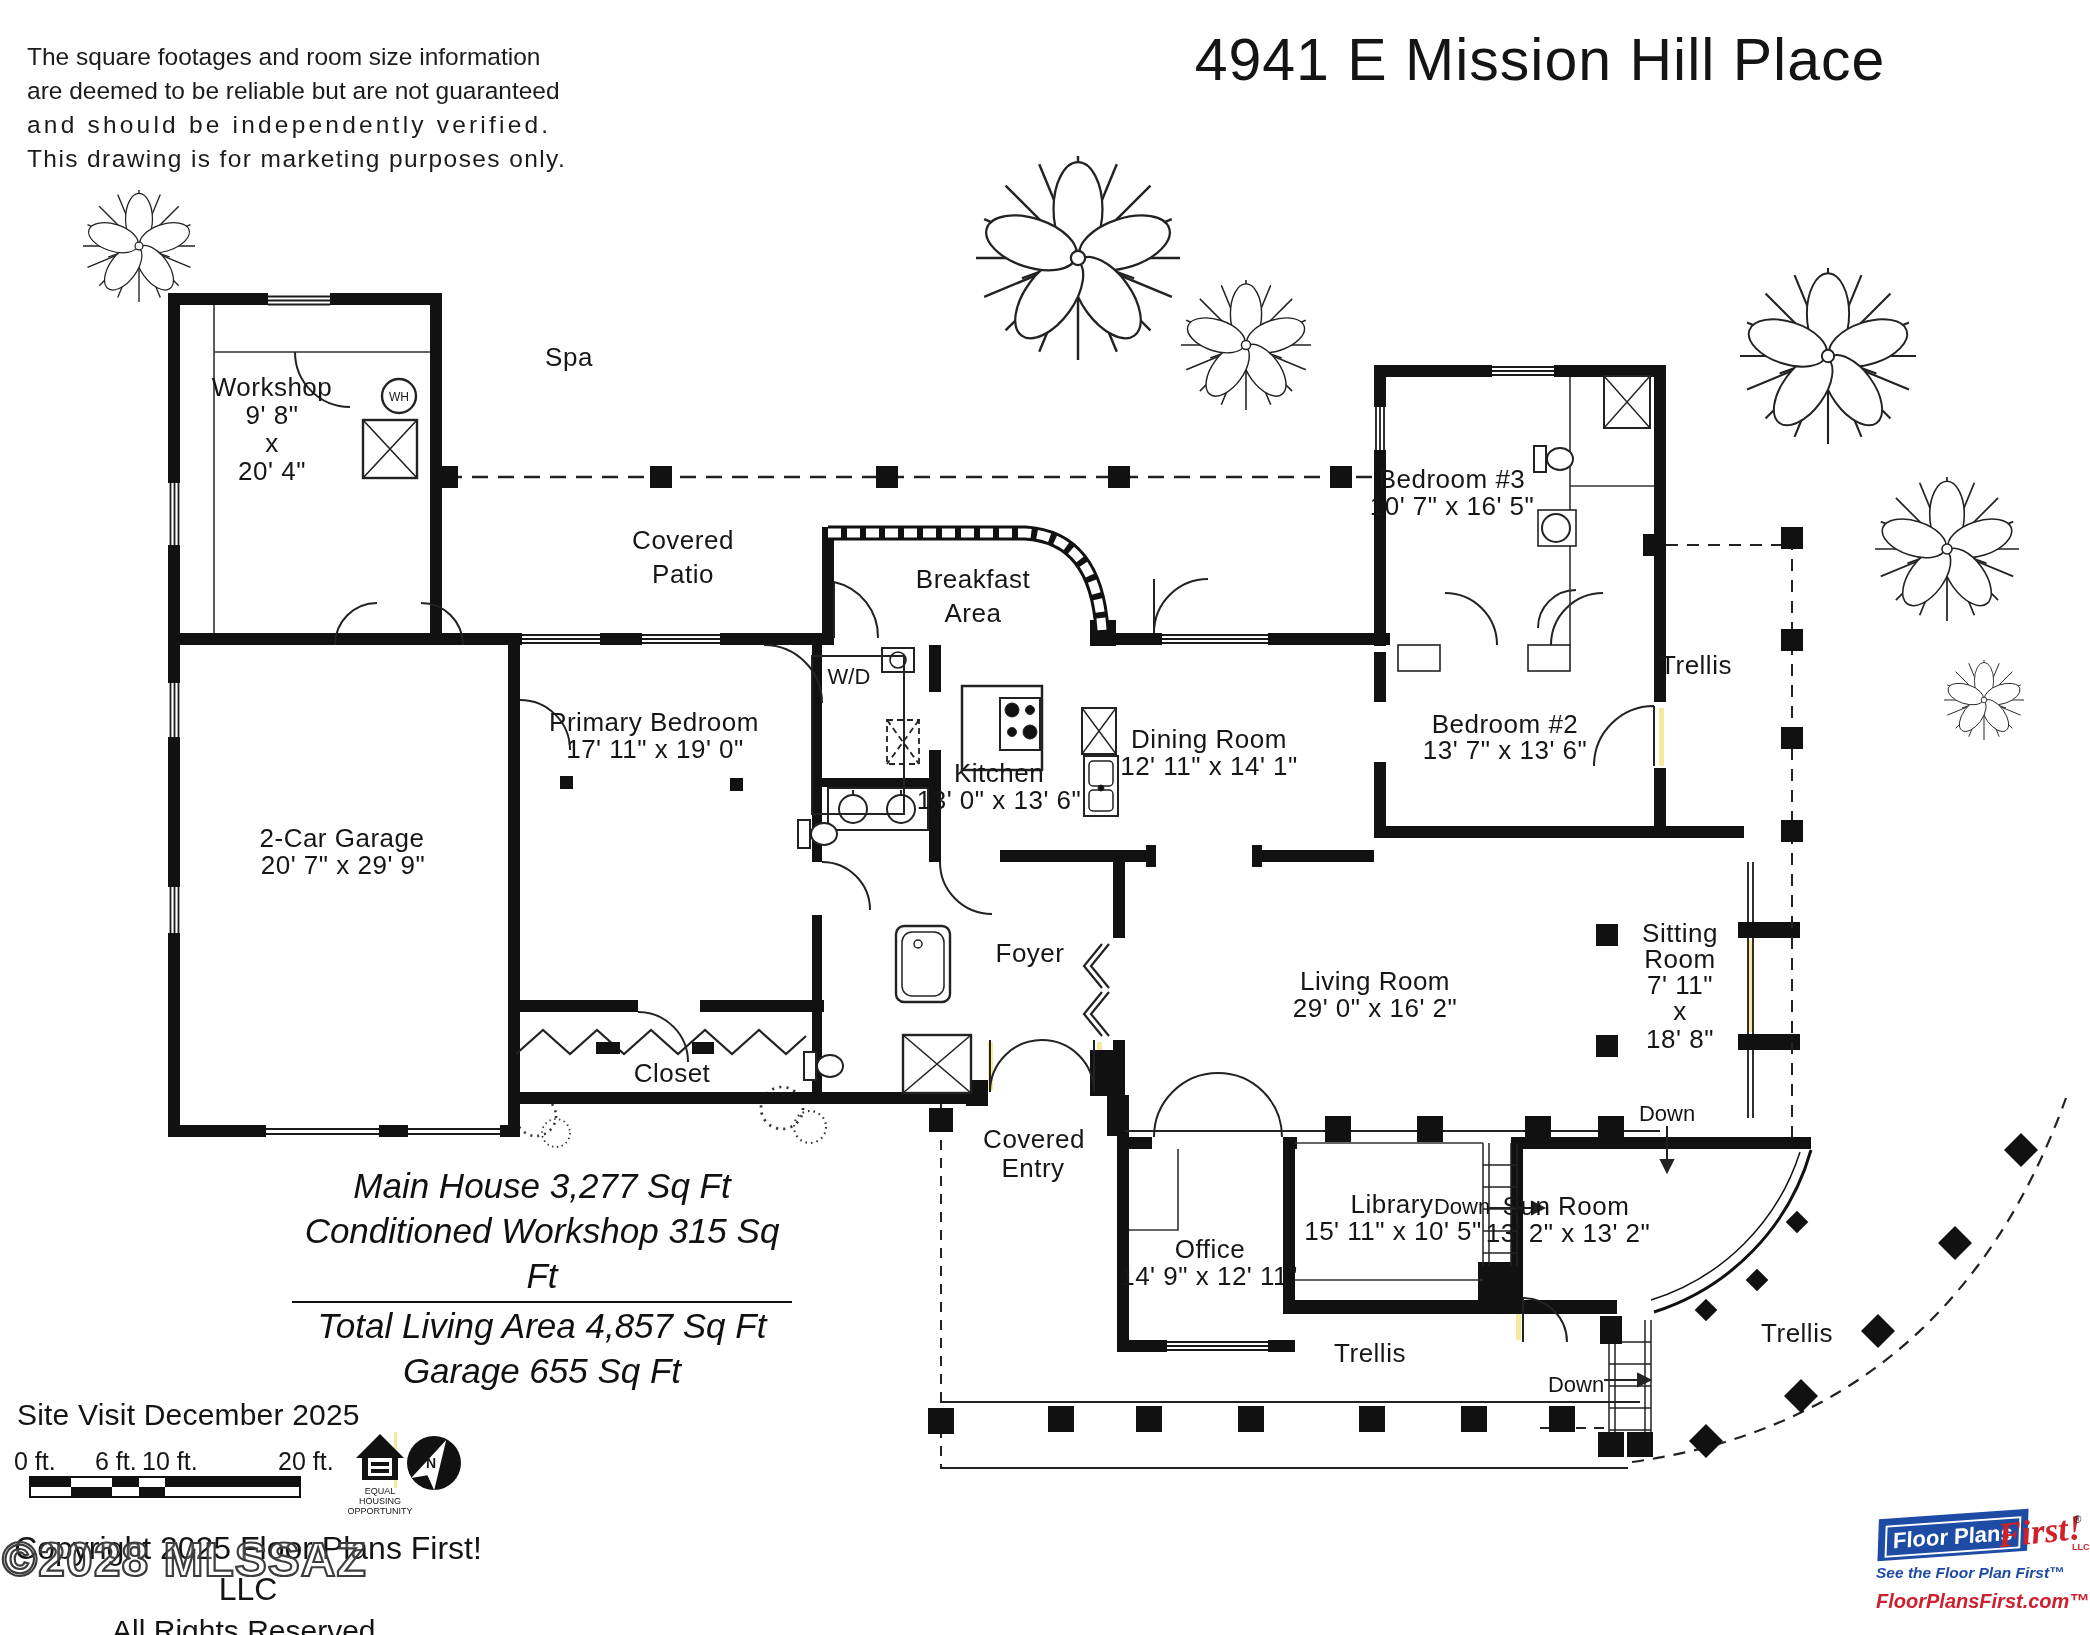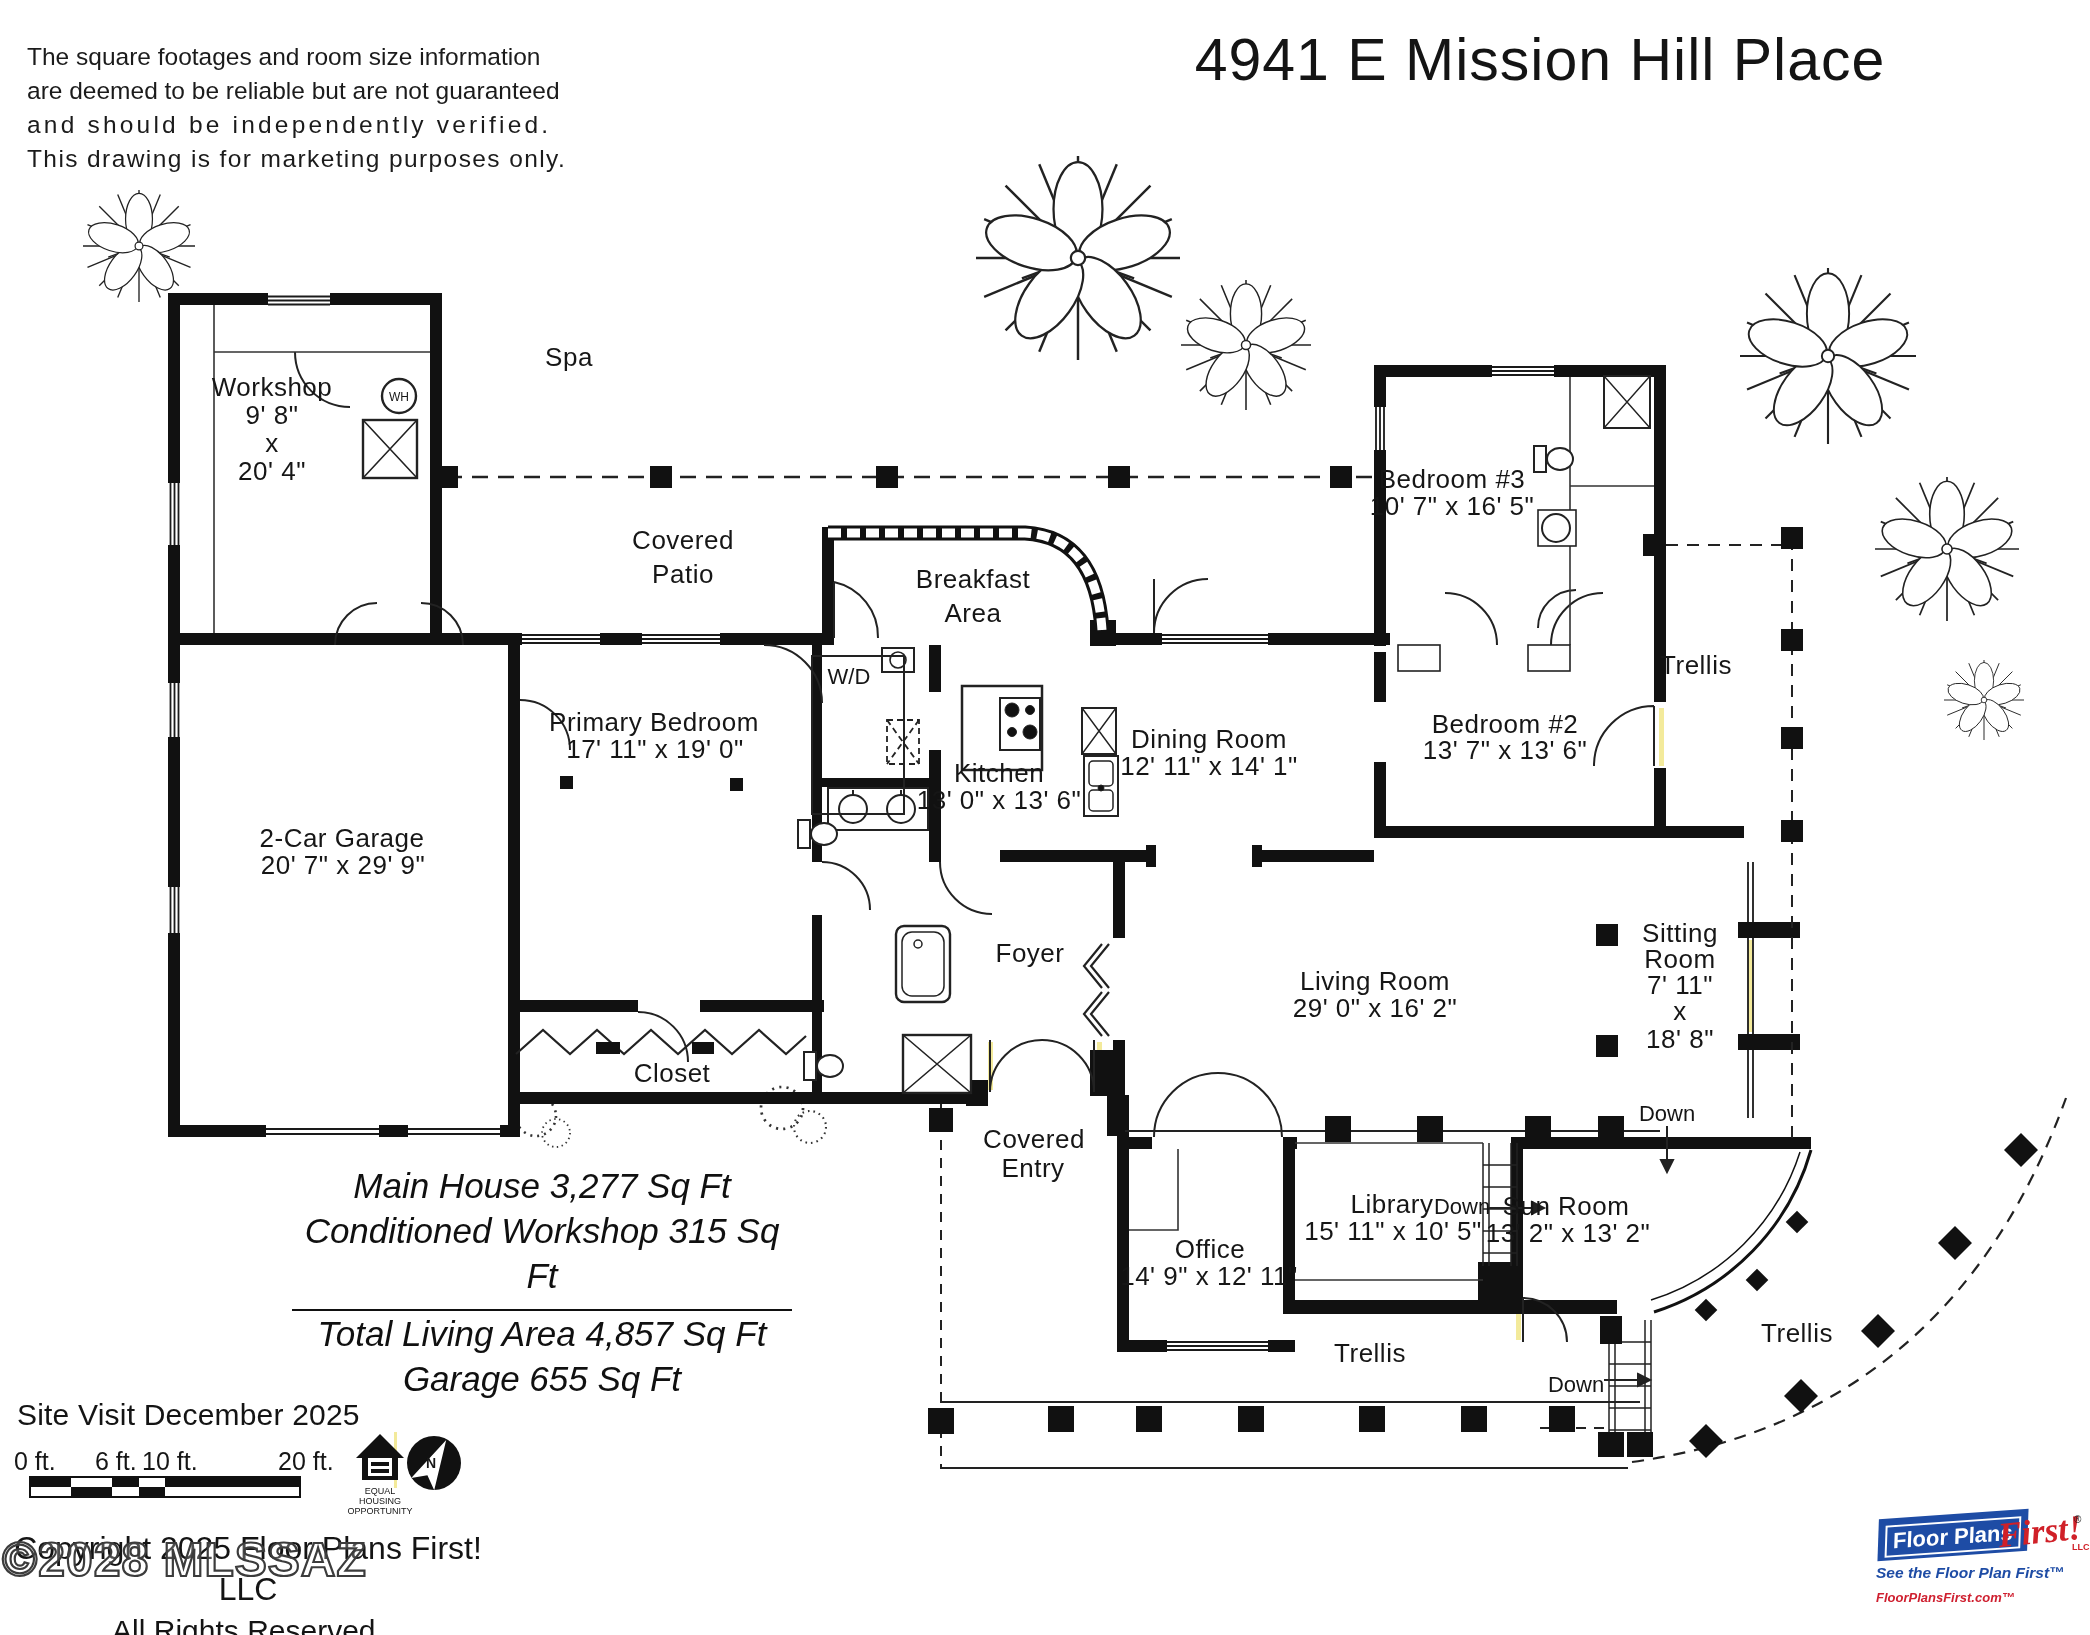--- a/index.html
+++ b/index.html
@@ -6,41 +6,41 @@
   .canvas{position:relative;width:2090px;height:1635px;background:#ffffff;
           font-family:"Liberation Sans",sans-serif;color:#141414;overflow:hidden;}
   .canvas svg{position:absolute;left:0;top:0;}
   .disclaimer{position:absolute;left:27px;top:40px;font-size:24.5px;line-height:34px;color:#1b1b1b;}
   .disc3{letter-spacing:3.2px;}
   .disc4{letter-spacing:1.4px;}
   .title{position:absolute;left:1140px;top:26px;width:800px;text-align:center;
          font-size:59px;font-weight:400;letter-spacing:1px;white-space:nowrap;}
   .summary{position:absolute;left:292px;top:1163px;width:500px;text-align:center;
            font-size:35px;line-height:45px;color:#101010;font-style:italic;}
-  .summary .ul{display:inline-block;border-bottom:2.5px solid #111;padding-bottom:11px;}
+  .summary .ul{display:inline-block;border-bottom:2.5px solid #111;padding-bottom:3px;}
   .sitevisit{position:absolute;left:17px;top:1398px;font-size:30px;letter-spacing:.2px;}
   .copyright{position:absolute;left:8px;top:1528px;width:480px;text-align:center;
              font-size:32px;line-height:41px;}
   .copyright .c2{font-size:30px;}
   .watermark{position:absolute;left:2px;top:1532px;font-size:48px;font-weight:bold;
              color:rgba(255,255,255,.25);-webkit-text-stroke:2.2px #3c3c3c;letter-spacing:1px;
              white-space:nowrap;}
   .logo{position:absolute;left:1874px;top:1506px;width:212px;height:126px;}
   .logo-banner{position:absolute;left:4px;top:8px;width:150px;height:42px;background:#1e4ca5;
                transform:rotate(-4deg) skewX(-6deg);}
   .logo-banner span{display:inline-block;margin:7px 0 0 7px;border:2px solid #fff;color:#fff;
                font-size:22px;font-weight:bold;padding:1px 6px;white-space:nowrap;}
   .logo-first{position:absolute;left:124px;top:6px;font-family:"Liberation Serif",serif;
               font-style:italic;font-weight:bold;font-size:35px;color:#d02028;
               transform:rotate(-6deg);white-space:nowrap;}
   .logo-reg{position:absolute;left:200px;top:8px;font-size:10px;color:#222;}
   .logo-llc{position:absolute;left:198px;top:36px;font-size:9px;font-weight:bold;color:#d02028;}
   .logo-tag{position:absolute;left:2px;top:58px;font-size:15.5px;font-style:italic;font-weight:bold;
             color:#1e4ca5;white-space:nowrap;}
-  .logo-url{position:absolute;left:2px;top:84px;font-size:13px;font-style:italic;font-weight:bold;
+  .logo-url{position:absolute;left:2px;top:84px;font-size:20px;font-style:italic;font-weight:bold;
             color:#cf2030;white-space:nowrap;}
   text{font-family:"Liberation Sans",sans-serif;fill:#161616;}
   .rlbl{font-size:26px;letter-spacing:.5px;}
   .slbl{font-size:22px;}
   .tick{font-size:25px;}
   .tiny{font-size:9px;}
 </style>
 </head>
 <body>
 

